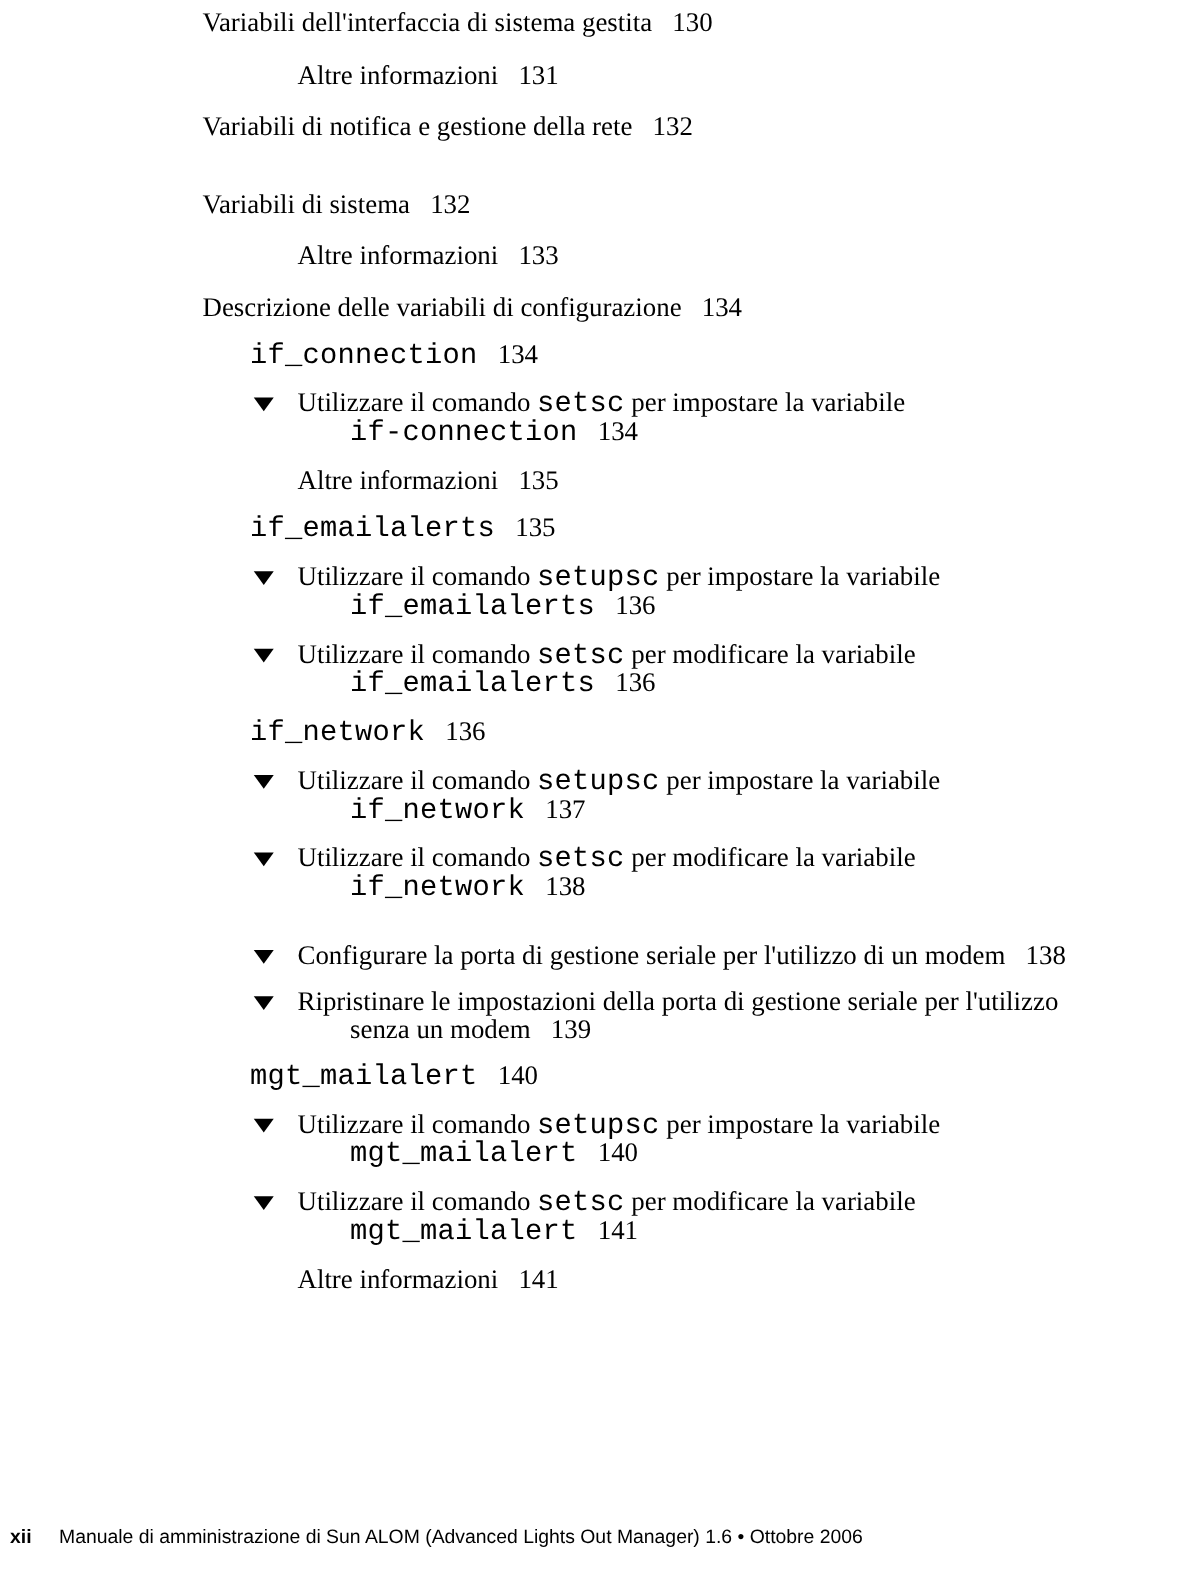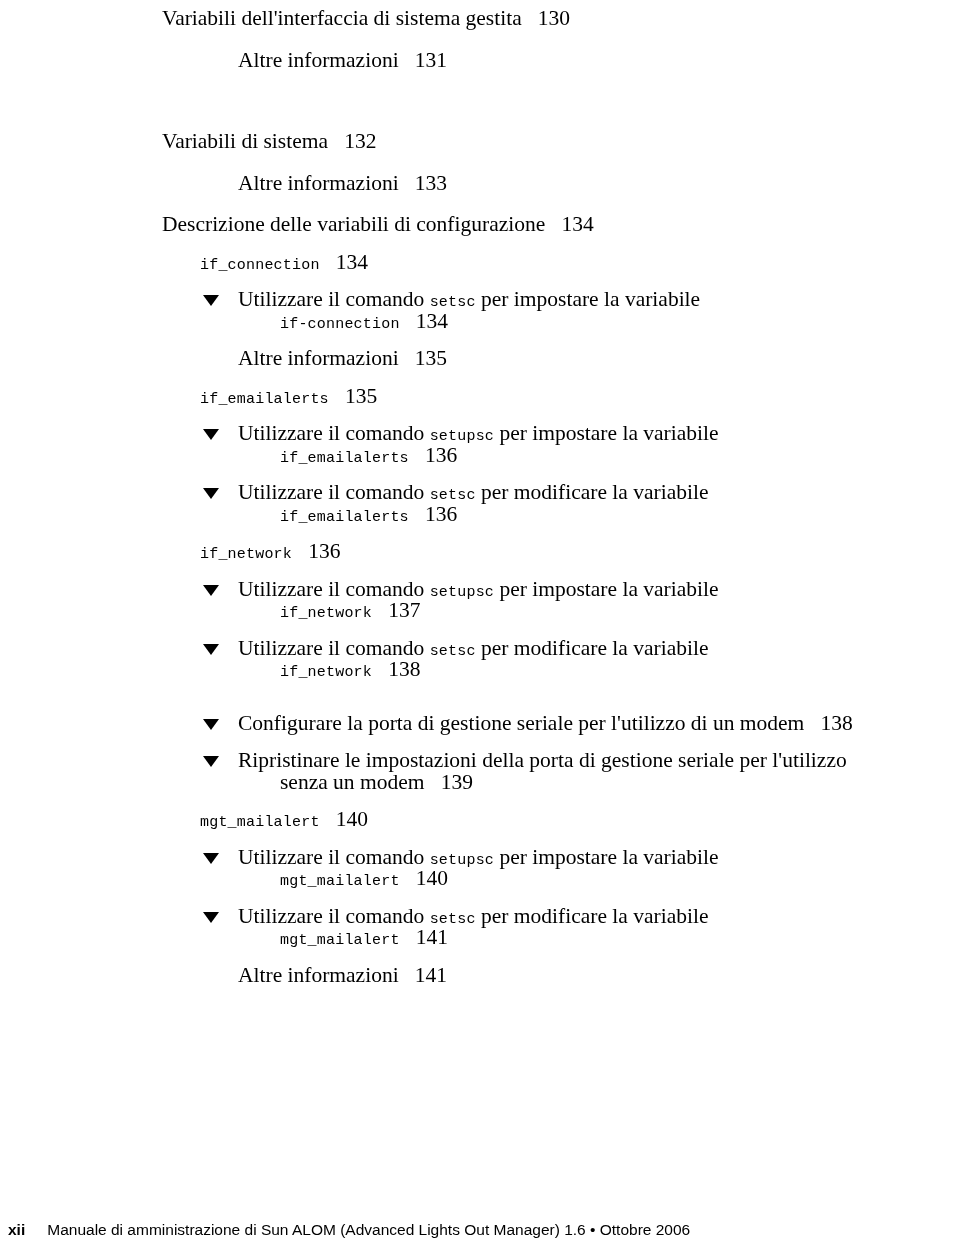--- a/index.html
+++ b/index.html
@@ -28,21 +28,21 @@
   .entry {
     position: relative;
     font-size: 21.5px;
     line-height: 1.0;
     color: #000;
     white-space: nowrap;
   }
   .entry .txt { font-family: "Liberation Serif", "DejaVu Serif", serif; }
   .mono, .entry .mono {
     font-family: "Liberation Mono", "DejaVu Sans Mono", monospace;
-    font-size: 15px;
+    font-size: 23px;
     letter-spacing: 0.2px;
   }
 
   
   .pg { padding-left: 0.75em; }
   .pg.monopg { font-family: "Liberation Serif", "DejaVu Serif", serif; font-size: 21.5px; }
 
   
   .lvl1 { margin-left: 162px; }
   .lvl2 { margin-left: 238px; }
@@ -110,20 +110,23 @@
   <div class="entry lvl1">
     <span class="txt">Variabili dell'interfaccia di sistema gestita</span><span class="pg">130</span>
   </div>
   <div class="sp-lg"></div>
 
   <div class="entry lvl2">
     <span class="txt">Altre informazioni</span><span class="pg">131</span>
   </div>
   <div class="sp-lg"></div>
 
+  <div class="entry lvl1">
+    <span class="txt">Variabili di notifica e gestione della rete</span><span class="pg">132</span>
+  </div>
   <div class="sp-lg"></div>
 
   <div class="sp-lg"></div>
 
   <div class="entry lvl1">
     <span class="txt">Variabili di sistema</span><span class="pg">132</span>
   </div>
   <div class="sp-lg"></div>
 
   <div class="entry lvl2">

